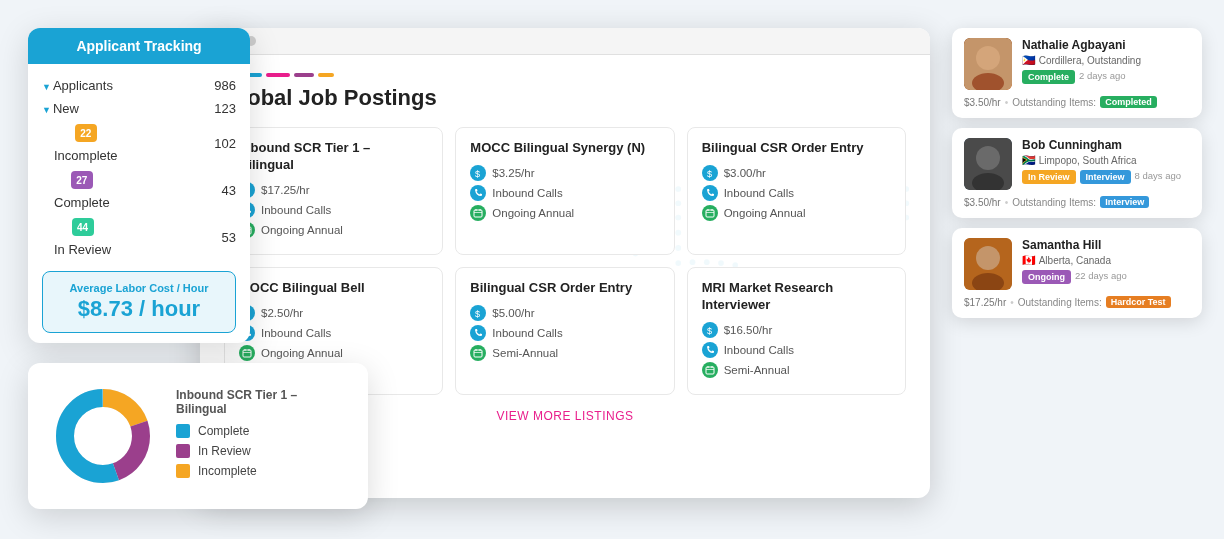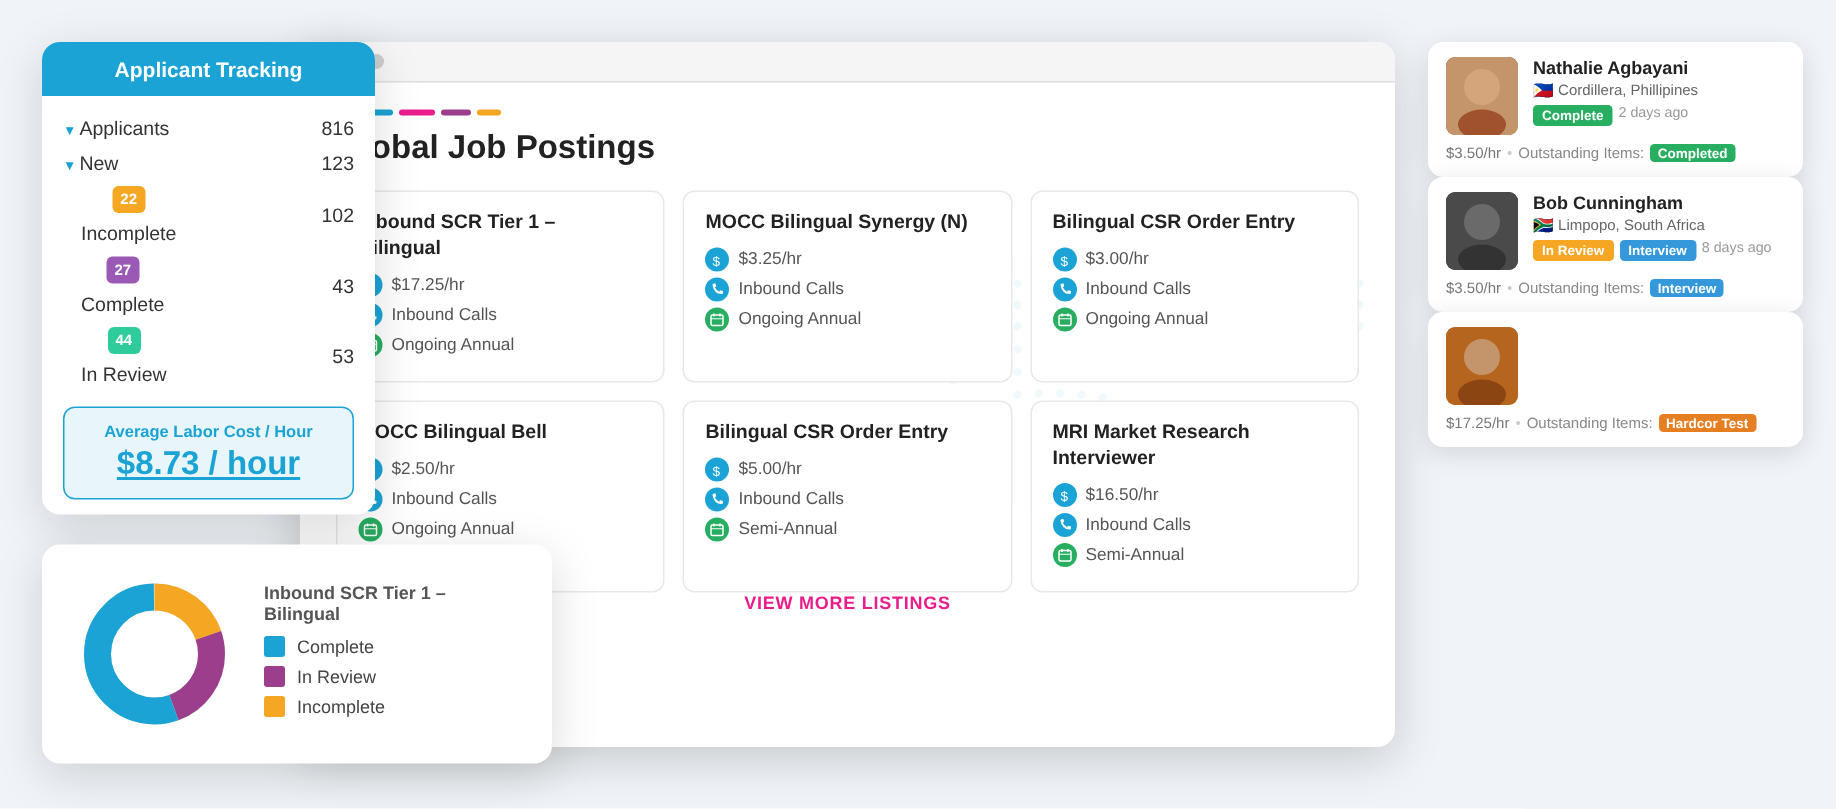--- a/index.html
+++ b/index.html
@@ -82,21 +82,20 @@
     .labor-box .labor-label {
       font-size: 11px;
       color: #1aa3d4;
       font-weight: 600;
     }
     .labor-box .labor-value {
       font-size: 22px;
       font-weight: 800;
       color: #1aa3d4;
       margin-top: 2px;
-      text-decoration: underline;
     }
 
     
     #donut-card {
       position: absolute;
       bottom: 30px;
       left: 28px;
       width: 340px;
       background: #fff;
       border-radius: 12px;
@@ -221,38 +220,39 @@
       display: inline-flex;
       align-items: center;
       justify-content: center;
       flex-shrink: 0;
     }
     .job-icon.green { background: #27ae60; }
     .job-icon svg { width: 10px; height: 10px; fill: #fff; }
 
     .view-more {
       text-align: center;
-      margin-top: 0;
+      margin-top: 14px;
       font-size: 12px;
-      font-weight: 700;
+      font-weight: 400;
       color: #e91e8c;
       letter-spacing: 0.5px;
       cursor: pointer;
       position: relative;
       z-index: 1;
     }
 
     
     #candidates-panel {
       position: absolute;
       top: 28px;
       right: 22px;
       width: 250px;
       display: flex;
       flex-direction: column;
+      gap: 10px;
       z-index: 10;
     }
     .candidate-card {
       background: #fff;
       border-radius: 10px;
       box-shadow: 0 4px 18px rgba(0,0,0,0.13);
       padding: 10px 12px;
       display: flex;
       flex-direction: column;
     }
@@ -333,21 +333,21 @@
 <body>
 
 <div id="applicant-card">
   <div class="card-header">
     <span>Applicant Tracking</span>
   </div>
   <div class="card-body">
 
     <div class="stat-row">
       <span><span class="triangle">▼</span>Applicants</span>
-      <span>816</span>
+      <span>986</span>
     </div>
 
     <div class="stat-row">
       <span><span class="triangle">▼</span>New</span>
       <span>123</span>
     </div>
 
     <div class="stat-row indent">
       <div class="label-with-badge">
         <span class="badge orange">22</span>
@@ -715,21 +715,21 @@
       <div class="cand-avatar avatar-nathalie">
     <svg width="48" height="52" viewBox="0 0 48 52" xmlns="http://www.w3.org/2000/svg">
       <rect width="48" height="52" rx="6" fill="#c4956a"></rect>
       <circle cx="24" cy="20" r="12" fill="#d4a57a"></circle>
       <ellipse cx="24" cy="45" rx="16" ry="10" fill="#a0522d"></ellipse>
     </svg></div>
       <div class="cand-info">
         <div class="cand-name">Nathalie Agbayani</div>
         <div class="cand-location">
           <span class="flag-emoji">🇵🇭</span>
-          <span>Cordillera, Phillipines</span>
+          <span>Cordillera, Outstanding</span>
         </div>
         <div class="status-badges">
           <span class="status-badge badge-complete">Complete</span>
           <span class="time-ago">2 days ago</span>
         </div>
       </div>
     </div>
     <div class="cand-bottom">
       <span>$3.50/hr</span>
       <span class="dot-sep">•</span>
@@ -766,20 +766,31 @@
     </div>
   </div>
     <div class="candidate-card">
     <div class="cand-top">
       <div class="cand-avatar avatar-samantha">
     <svg width="48" height="52" viewBox="0 0 48 52" xmlns="http://www.w3.org/2000/svg">
       <rect width="48" height="52" rx="6" fill="#b5651d"></rect>
       <circle cx="24" cy="20" r="12" fill="#c4956a"></circle>
       <ellipse cx="24" cy="45" rx="16" ry="10" fill="#8B4513"></ellipse>
     </svg></div>
+      <div class="cand-info">
+        <div class="cand-name">Samantha Hill</div>
+        <div class="cand-location">
+          <span class="flag-emoji">🇨🇦</span>
+          <span>Alberta, Canada</span>
+        </div>
+        <div class="status-badges">
+          <span class="status-badge badge-ongoing">Ongoing</span>
+          <span class="time-ago">22 days ago</span>
+        </div>
+      </div>
     </div>
     <div class="cand-bottom">
       <span>$17.25/hr</span>
       <span class="dot-sep">•</span>
       <span class="outstanding">Outstanding Items:</span>
       <span class="stage-tag stage-hiretest">Hardcor Test</span>
     </div>
   </div>
   </div>
 

